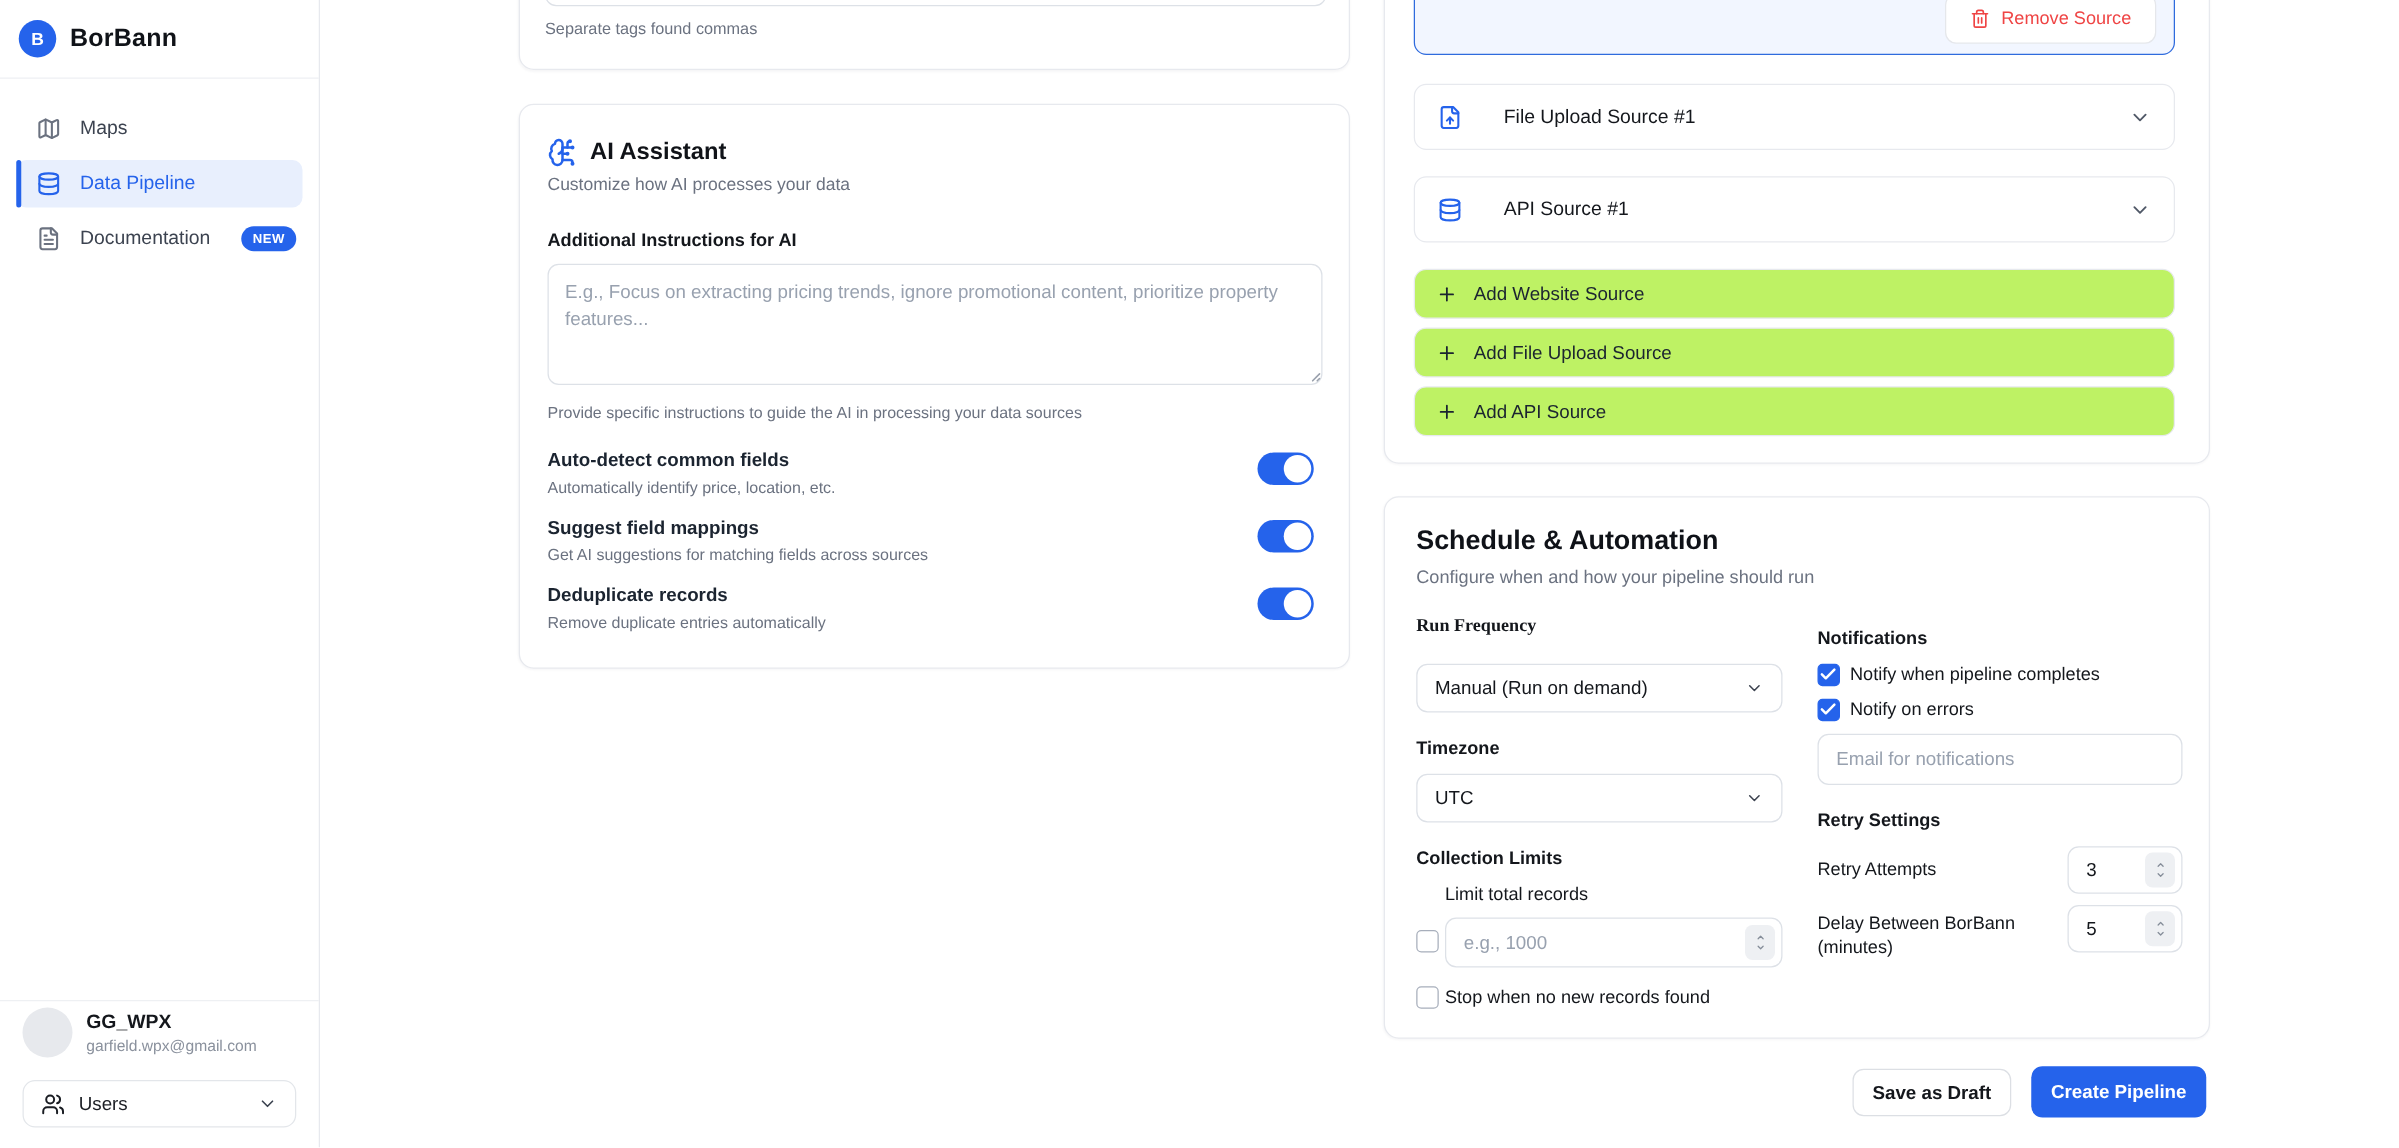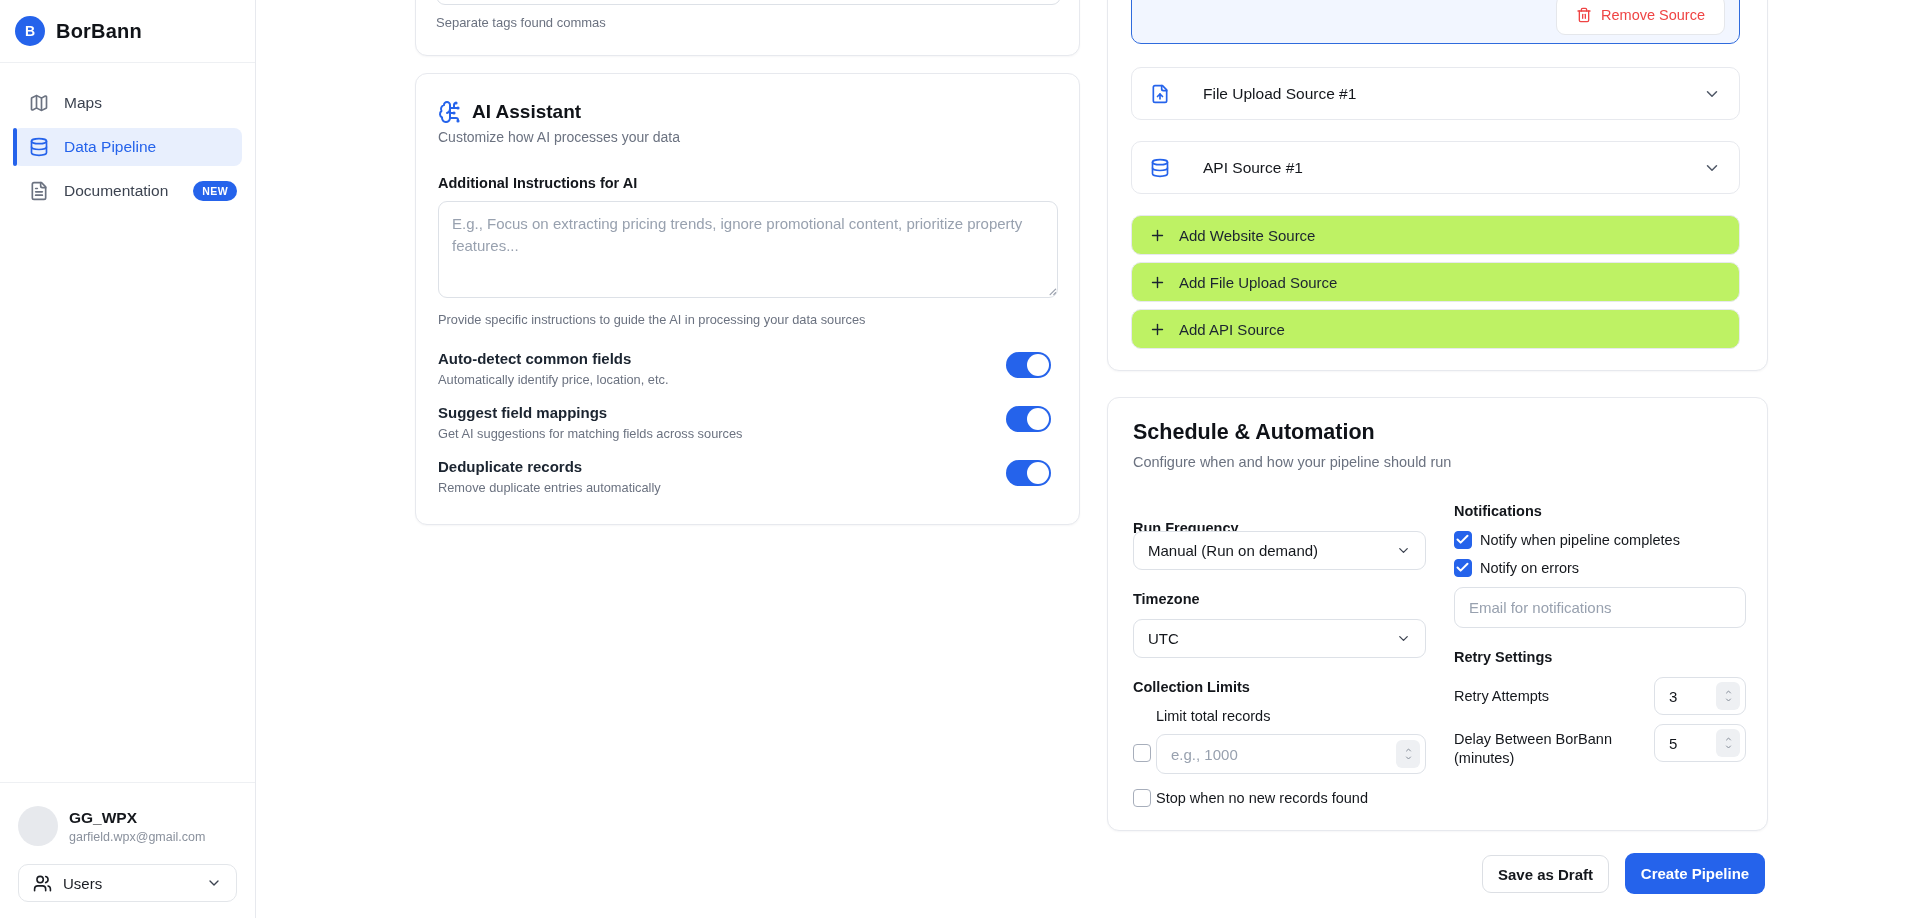--- a/index.html
+++ b/index.html
@@ -21,21 +21,21 @@
     align-items:center; gap:15px; padding:0 16px; border-radius:8px;
     font-size:15.5px; color:#3c4350; cursor:pointer; }
   .nav-item .icn { width:20px; height:20px; color:#6b7280; flex:0 0 auto; }
   .nav-item.active { background:#e8effd; color:#2563eb; font-weight:500; }
   .nav-item.active .icn { color:#2563eb; }
   .nav-item.active::before { content:""; position:absolute; left:0; top:0; bottom:0;
     width:4px; background:#2563eb; border-radius:99px; }
   .badge-new { margin-left:10px; background:#2563eb; color:#fff; font-size:10.5px;
     font-weight:700; padding:4px 9px; border-radius:999px; letter-spacing:.4px; }
   .side-footer { position:absolute; left:0; right:0; bottom:0; border-top:1px solid #eef0f3;
-    padding:23px 18px 16px; }
+    padding:5px 18px 16px; }
   .user-row { display:flex; gap:11px; align-items:center; }
   .avatar { width:40px; height:40px; border-radius:50%; background:#e7e9ed; flex:0 0 auto; }
   .user-name { font-size:15.5px; font-weight:600; color:#14171c; }
   .user-email { font-size:12.5px; color:#8a919d; margin-top:3px; }
   .users-box { margin-top:18px; height:38px; border:1px solid #e3e6ea; border-radius:10px;
     display:flex; align-items:center; gap:11px; padding:0 14px; font-size:15px;
     color:#1a1d23; cursor:pointer; }
   .users-box .chev { margin-left:auto; color:#3c4350; }
 
   
@@ -165,21 +165,21 @@
         </span>
       </div>
     </div>
   </aside>
 
   <div class="card" style="left:415px; top:-45px; width:665px; height:101px;">
     <input class="ipt" style="position: absolute; left: 20px; right: 20px; width: 625px; top: 7px; height: 42px; padding: 0px 13px;">
     <div class="help" style="position:absolute; left:20px; top:59px; font-size:13px;">Separate tags found commas</div>
   </div>
 
-  <div class="card" style="left:415px; top:73px; width:665px; height:452px;">
+  <div class="card" style="left:415px; top:83px; width:665px; height:452px;">
     <span class="icn" style="position:absolute; left:22px; top:26px; color:#2563eb;">
       <svg width="24" height="24" viewBox="0 0 24 24" fill="none" stroke="currentColor" stroke-width="2" stroke-linecap="round" stroke-linejoin="round">
           <path d="M12 5a3 3 0 1 0-5.997.125 4 4 0 0 0-2.526 5.77 4 4 0 0 0 .556 6.588A4 4 0 1 0 12 18Z"></path>
           <path d="M9 13a4.5 4.5 0 0 0 3-4"></path>
           <path d="M12 13h4"></path>
           <path d="M12 18h6a2 2 0 0 1 2 2v1"></path>
           <path d="M12 8h8"></path>
           <path d="M16 8V5a2 2 0 0 1 2-2"></path>
           <circle cx="16" cy="13" r=".6" fill="currentColor"></circle>
           <circle cx="18" cy="3" r=".6" fill="currentColor"></circle>
@@ -301,21 +301,21 @@
           </svg>
       </span>
       <span>Add API Source</span>
     </div>
   </div>
 
   <div class="card" style="left:1107px; top:397px; width:661px; height:434px;">
     <div style="position:absolute; left:25px; top:22px; font-size:21.5px; font-weight:700; color:#0f1218;">Schedule &amp; Automation</div>
     <div class="help" style="position:absolute; left:25px; top:56px; font-size:14.5px;">Configure when and how your pipeline should run</div>
 
-    <div class="flabel" style="left:25px; top:122px;">Run Frequency</div>
+    <div class="flabel" style="left:25px; top:95px;font-family:Liberation Serif, serif;">Run Frequency</div>
     <div class="sel" style="left:25px; top:133px; width:293px; height:39px;">
       <span>Manual (Run on demand)</span>
       <span class="chev icn">
         <svg width="15" height="15" viewBox="0 0 24 24" fill="none" stroke="currentColor" stroke-width="2" stroke-linecap="round" stroke-linejoin="round">
             <path d="m6 9 6 6 6-6"></path>
           </svg>
       </span>
     </div>
 
     <div class="flabel" style="left:25px; top:193px;">Timezone</div>

